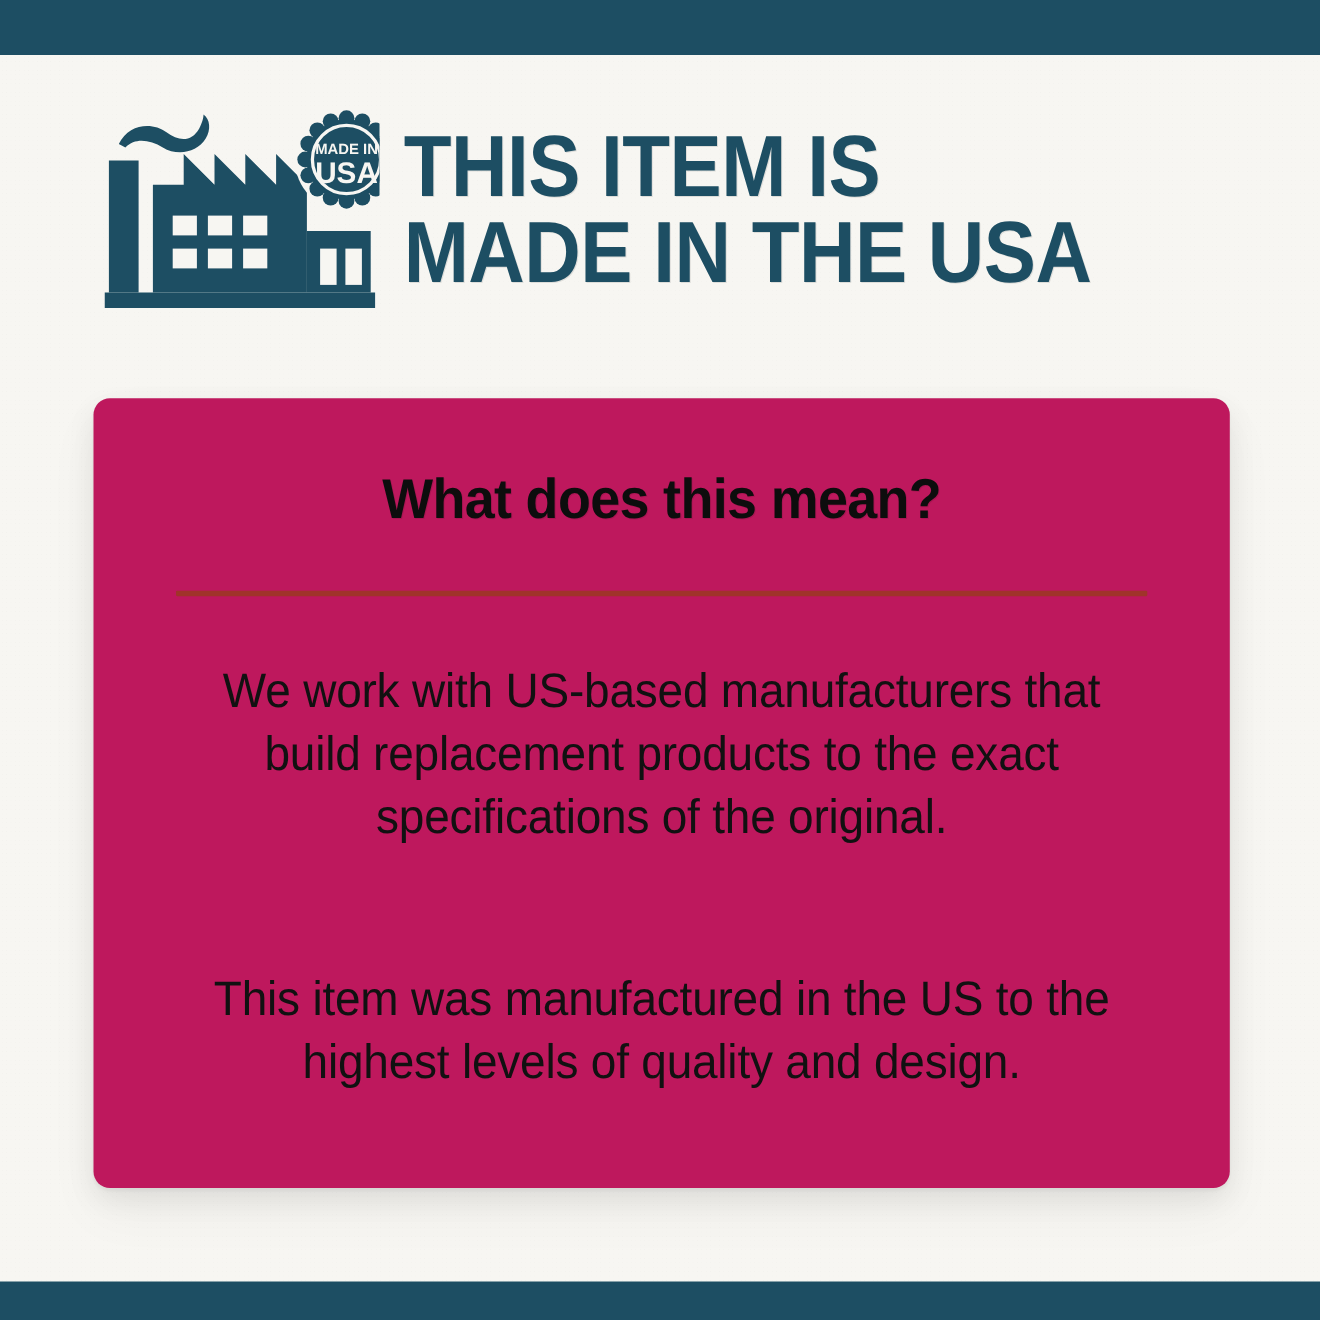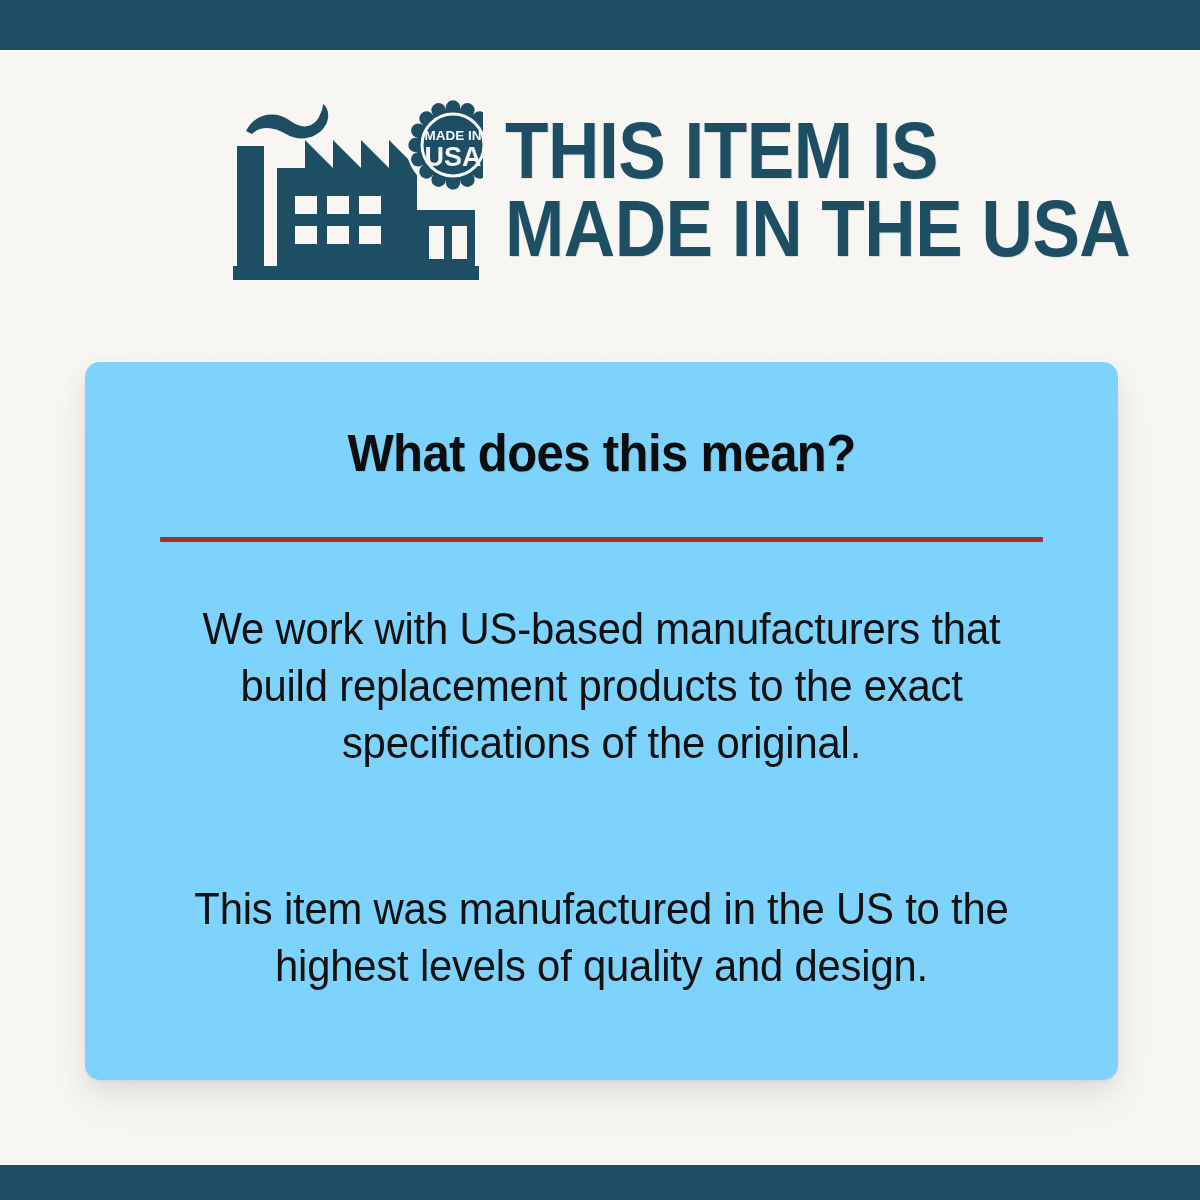--- a/index.html
+++ b/index.html
@@ -52,21 +52,20 @@
   
   #header {
     position: absolute;
     left: 0;
     top: 95px;
     width: 1200px;
     height: 190px;
     display: flex;
     align-items: center;
     z-index: 3;
-    justify-content: flex-end;
   }
 
   #logo-mark {
     width: 250px;
     height: 185px;
     margin-left: 95px;
     flex: 0 0 auto;
     position: relative;
   }
   #logo-mark svg { display: block; width: 100%; height: 100%; }
@@ -85,21 +84,21 @@
   }
   #headline .hl-line { display: block; }
 
   
   #card {
     position: absolute;
     left: 85px;
     top: 362px;
     width: 1033px;
     height: 718px;
-    background: #7dd3fc;
+    background: #be185d;
     border-radius: 15px;
     box-shadow:
       0 2px 3px rgba(0,0,0,0.045),
       0 10px 26px rgba(0,0,0,0.075),
       0 22px 48px rgba(0,0,0,0.045);
     z-index: 2;
     padding-left: 28px;
   }
 
   #card-heading {

